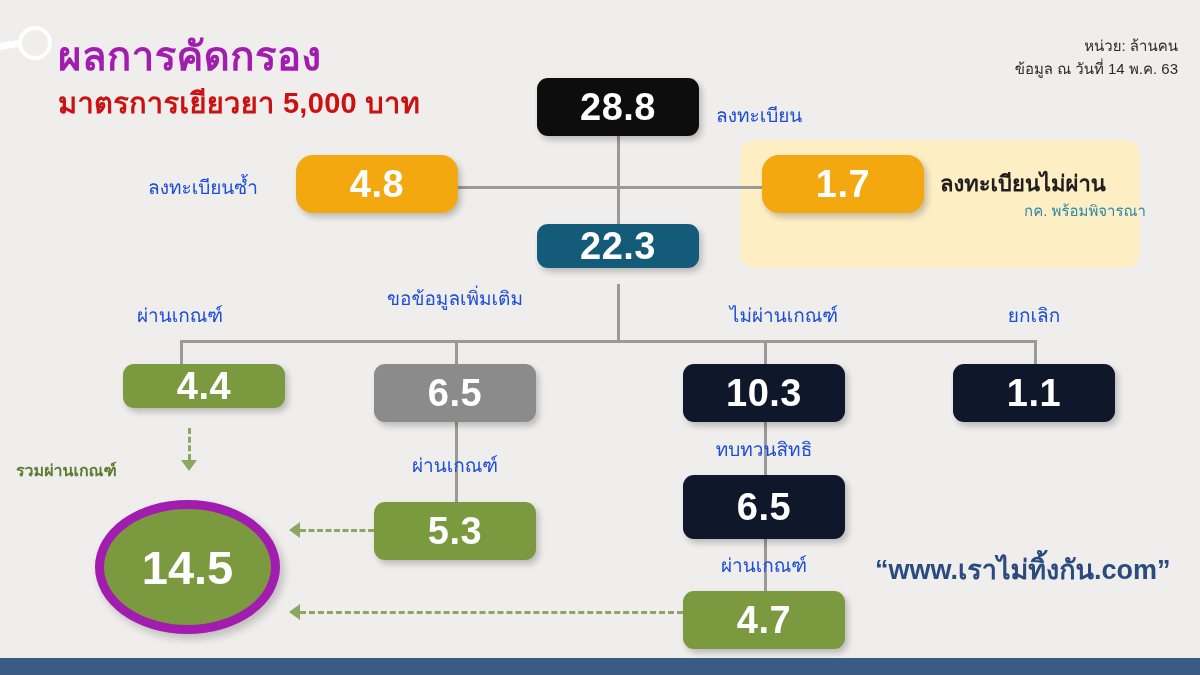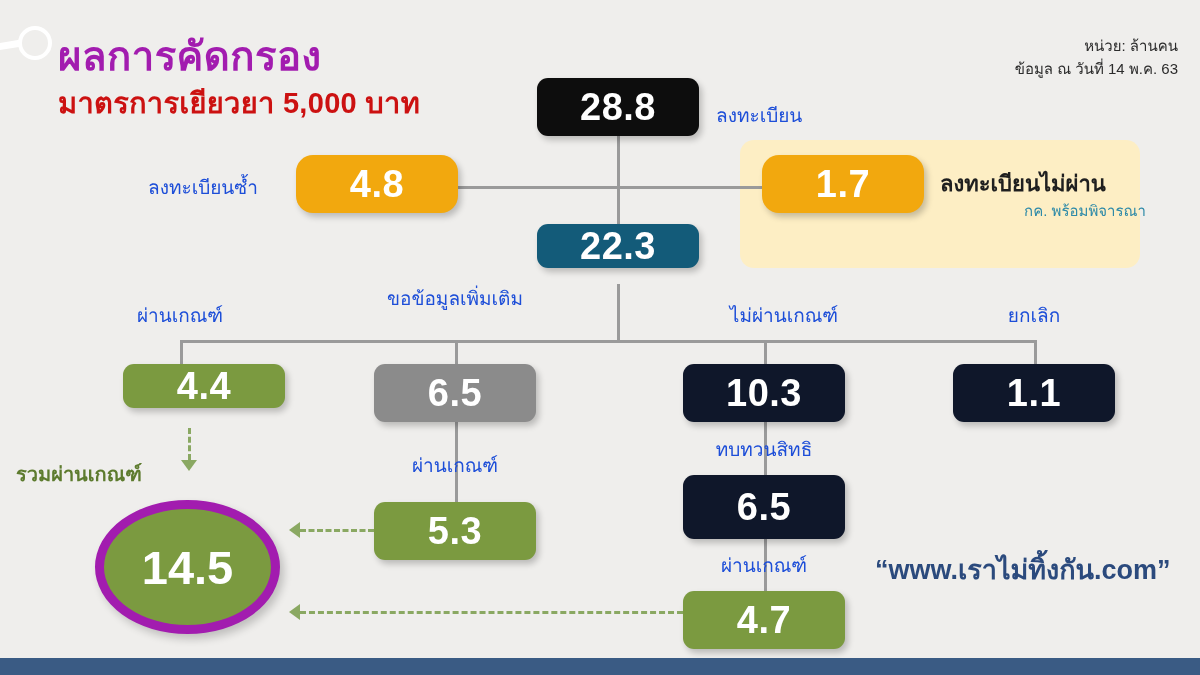--- a/index.html
+++ b/index.html
@@ -163,21 +163,21 @@
     justify-content: center;
     color: #ffffff;
     font-size: 47px;
     font-weight: bold;
     box-shadow: 4px 5px 8px rgba(0,0,0,0.2);
   }
   .total-label {
     position: absolute;
     left: 16px;
     top: 458px;
-    font-size: 20px;
+    font-size: 16px;
     font-weight: bold;
     color: #5d7b2e;
     white-space: nowrap;
   }
 
   
   .dash-h {
     position: absolute;
     height: 0;
     border-top: 3px dashed #8aa862;

